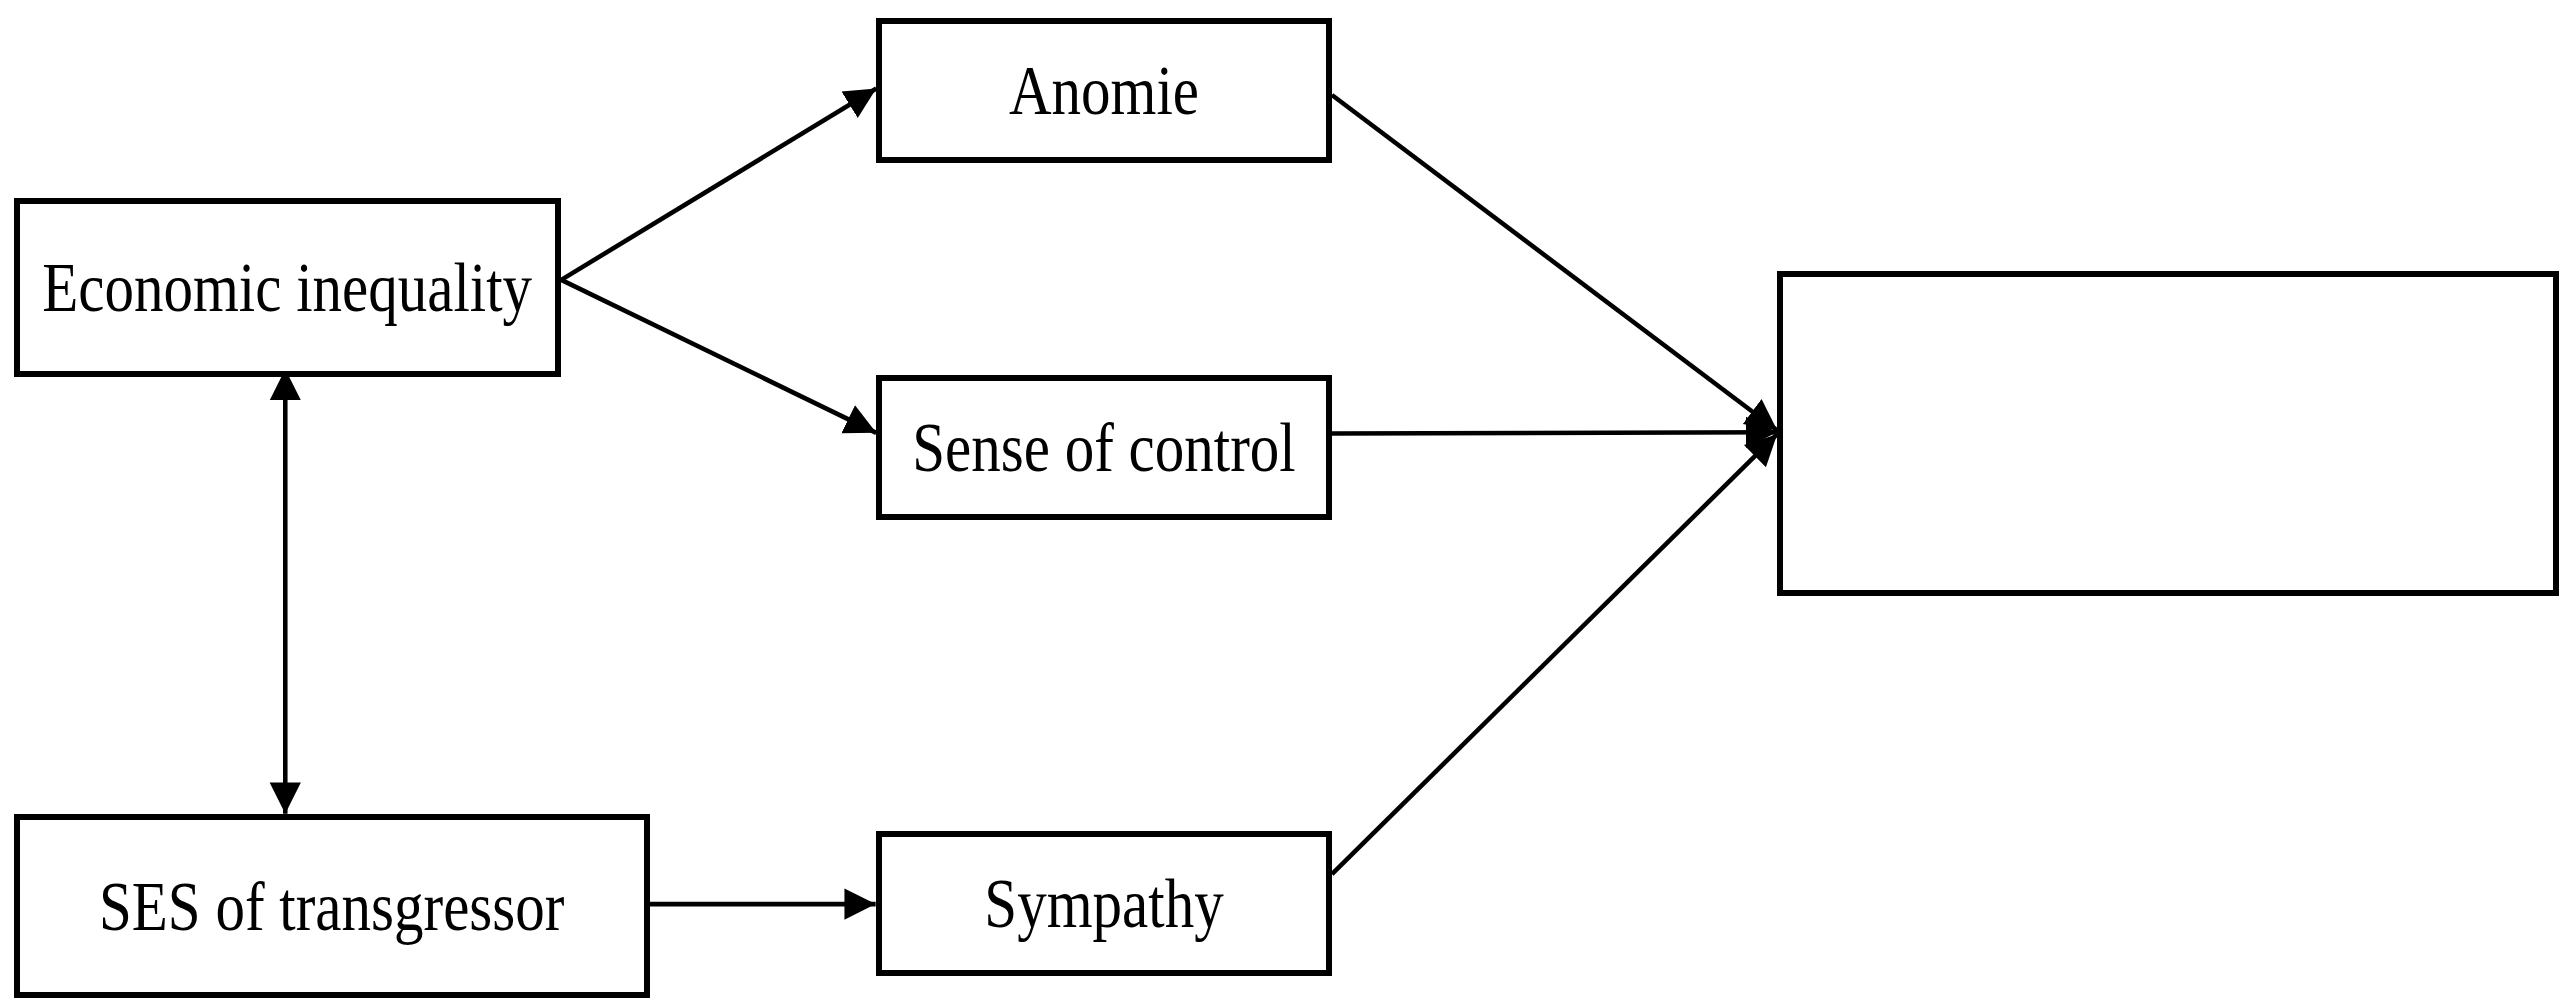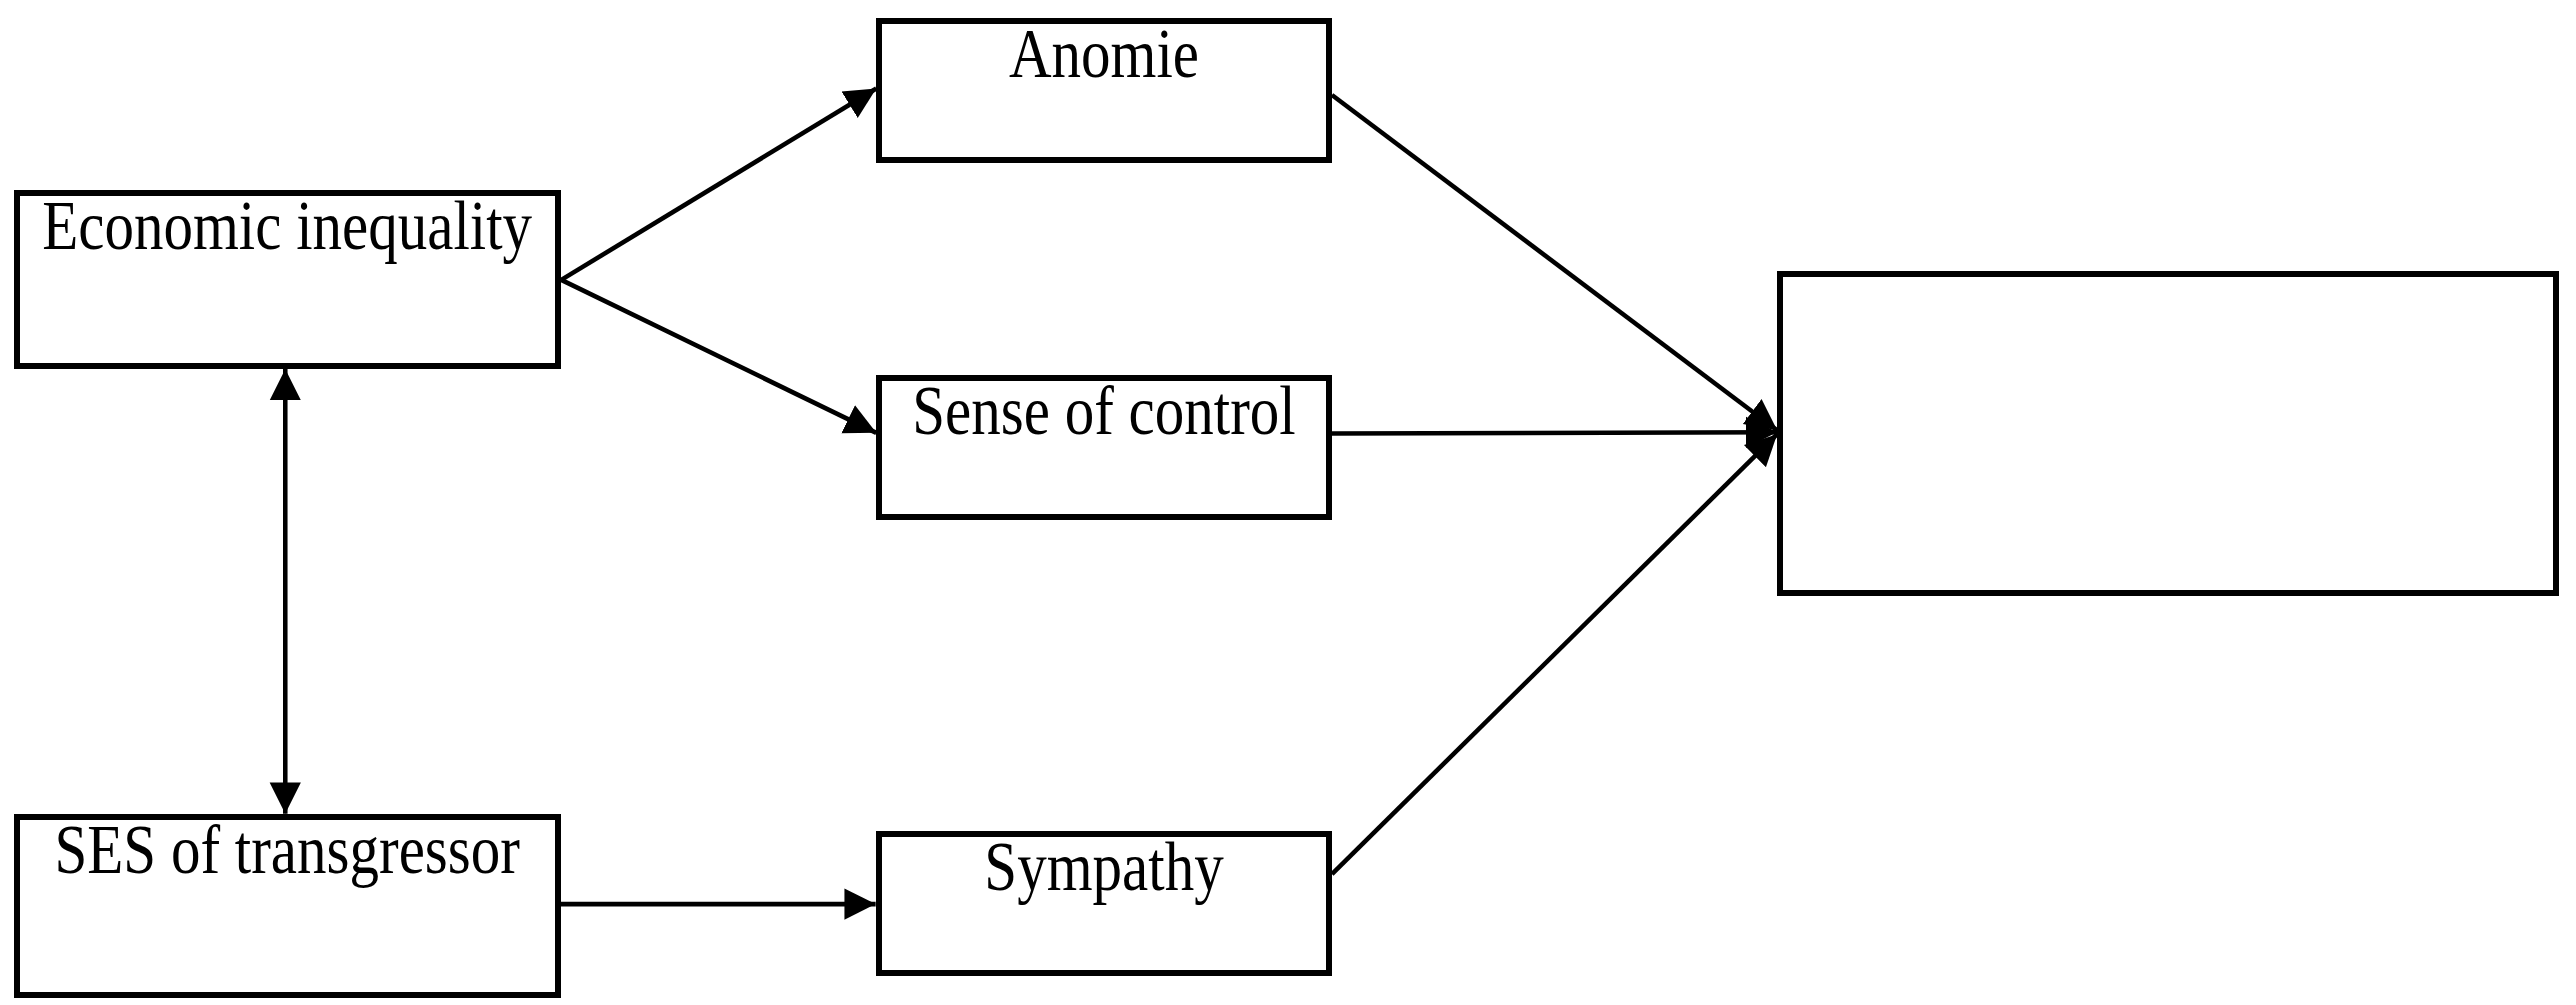--- a/index.html
+++ b/index.html
@@ -25,34 +25,34 @@
   #connectors line {
     stroke: #000000;
     stroke-width: 7;
   }
   .node {
     position: absolute;
     box-sizing: border-box;
     border: 6.5px solid #000000;
     background: #ffffff;
     display: flex;
-    align-items: flex-start;
+    align-items: center;
     justify-content: center;
   }
   .node-label {
     display: inline-block;
     font-size: 59px;
     line-height: 1;
     white-space: nowrap;
     transform: scaleY(1.18);
     transform-origin: center;
   }
   
-  #node-economic-inequality { left: 13.7px;   top: 190px;  width: 547px;  height: 179px; }
-  #node-ses-of-transgressor { left: 13.7px;   top: 814px; width: 547px;  height: 184px; }
+  #node-economic-inequality { left: 13.7px;   top: 198px;  width: 547px;  height: 179px; }
+  #node-ses-of-transgressor { left: 13.7px;   top: 814px; width: 636px;  height: 184px; }
   #node-anomie              { left: 876px; top: 17.6px;   width: 456px;  height: 145px; }
   #node-sense-of-control    { left: 876px; top: 375px;  width: 456px;  height: 145px; }
   #node-sympathy            { left: 876px; top: 831px; width: 456px;  height: 145px; }
   #node-outcomes {
     left: 1777px; top: 271px; width: 782px; height: 325px;
     display: block;
     padding: 24px 0 0 37px;
   }
   .outcome-row {
     display: flex;

